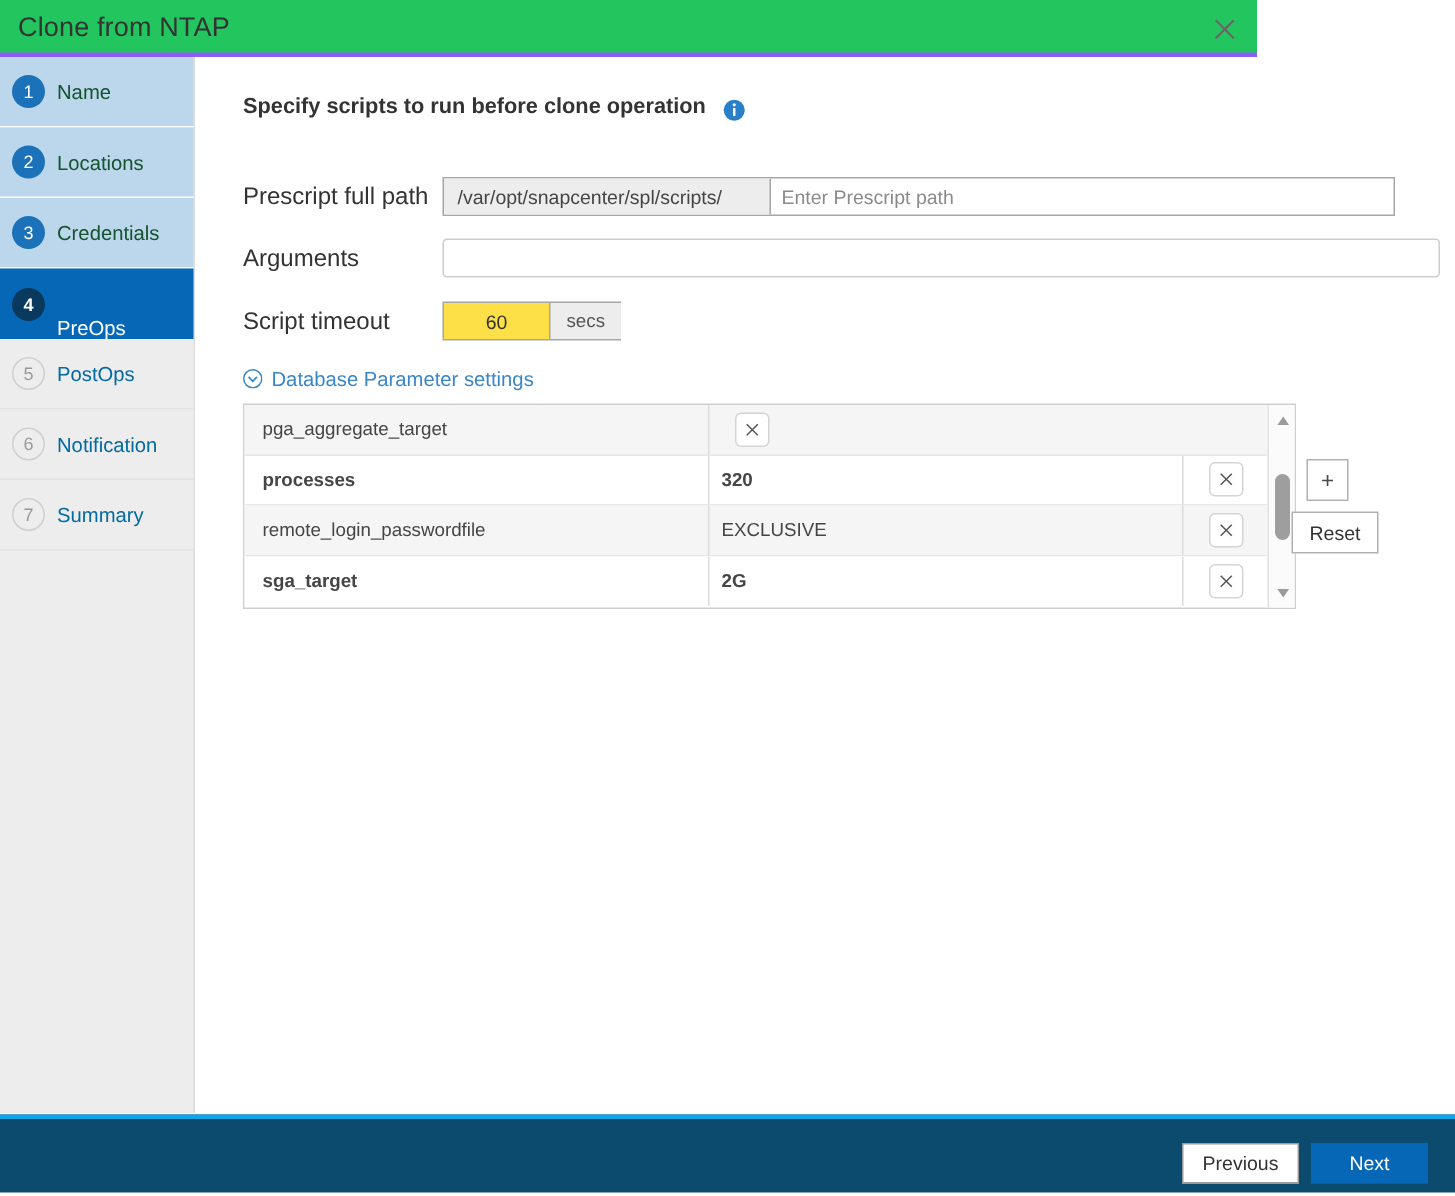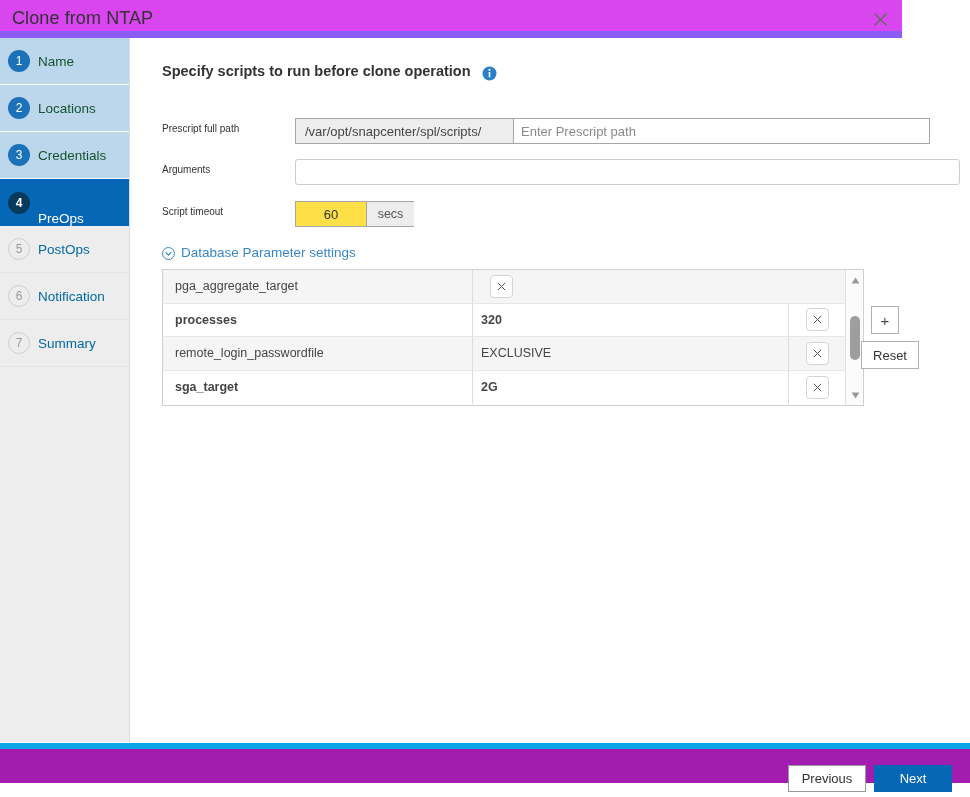--- a/index.html
+++ b/index.html
@@ -15,23 +15,23 @@
     position: relative;
     width: 970px; height: 797px;
     overflow: hidden;
     background: #ffffff;
   }
 
   
   .wiz-header {
     position: absolute;
     left: 0; top: 0;
-    width: 902px; height: 38px;
-    background: #d946ef;
-    border-bottom: 7px solid #8b5cf6;
+    width: 838px; height: 38px;
+    background: #22c55e;
+    border-bottom: 3px solid #8b5cf6;
   }
   .wiz-title {
     position: absolute;
     left: 12px; top: 8px;
     font-size: 18px;
     color: #333333;
     font-weight: 400;
     letter-spacing: 0.1px;
   }
   .close-btn {
@@ -115,21 +115,21 @@
     font-weight: bold;
     color: #333333;
   }
   .info-icon {
     position: absolute;
     left: 339px; top: 28px;
     width: 15px; height: 15px;
   }
   .form-label {
     position: absolute;
-    font-size: 10px;
+    font-size: 16px;
     color: #333333;
   }
   .lbl-prescript { left: 19px; top: 85px; }
   .lbl-arguments { left: 19px; top: 126px; }
   .lbl-timeout   { left: 19px; top: 168px; }
 
   
   .path-group {
     position: absolute;
     left: 152px; top: 80px;
@@ -323,23 +323,23 @@
     display: flex; align-items: center; justify-content: center;
     font-size: 13px;
     color: #333333;
     cursor: pointer;
   }
 
   
   .footer {
     position: absolute;
     left: 0; top: 743px;
-    width: 970px; height: 40px;
-    background: #a21caf;
-    border-top: 6px solid #0ea5e9;
+    width: 970px; height: 52px;
+    background: #0c4a6e;
+    border-top: 3px solid #0ea5e9;
   }
   .btn-prev {
     position: absolute;
     right: 104px; top: 16px;
     width: 78px; height: 27px;
     border: 1px solid #9a9a9a;
     background: #ffffff;
     color: #333333;
     font-size: 13px;
     font-family: "Liberation Sans", sans-serif;

